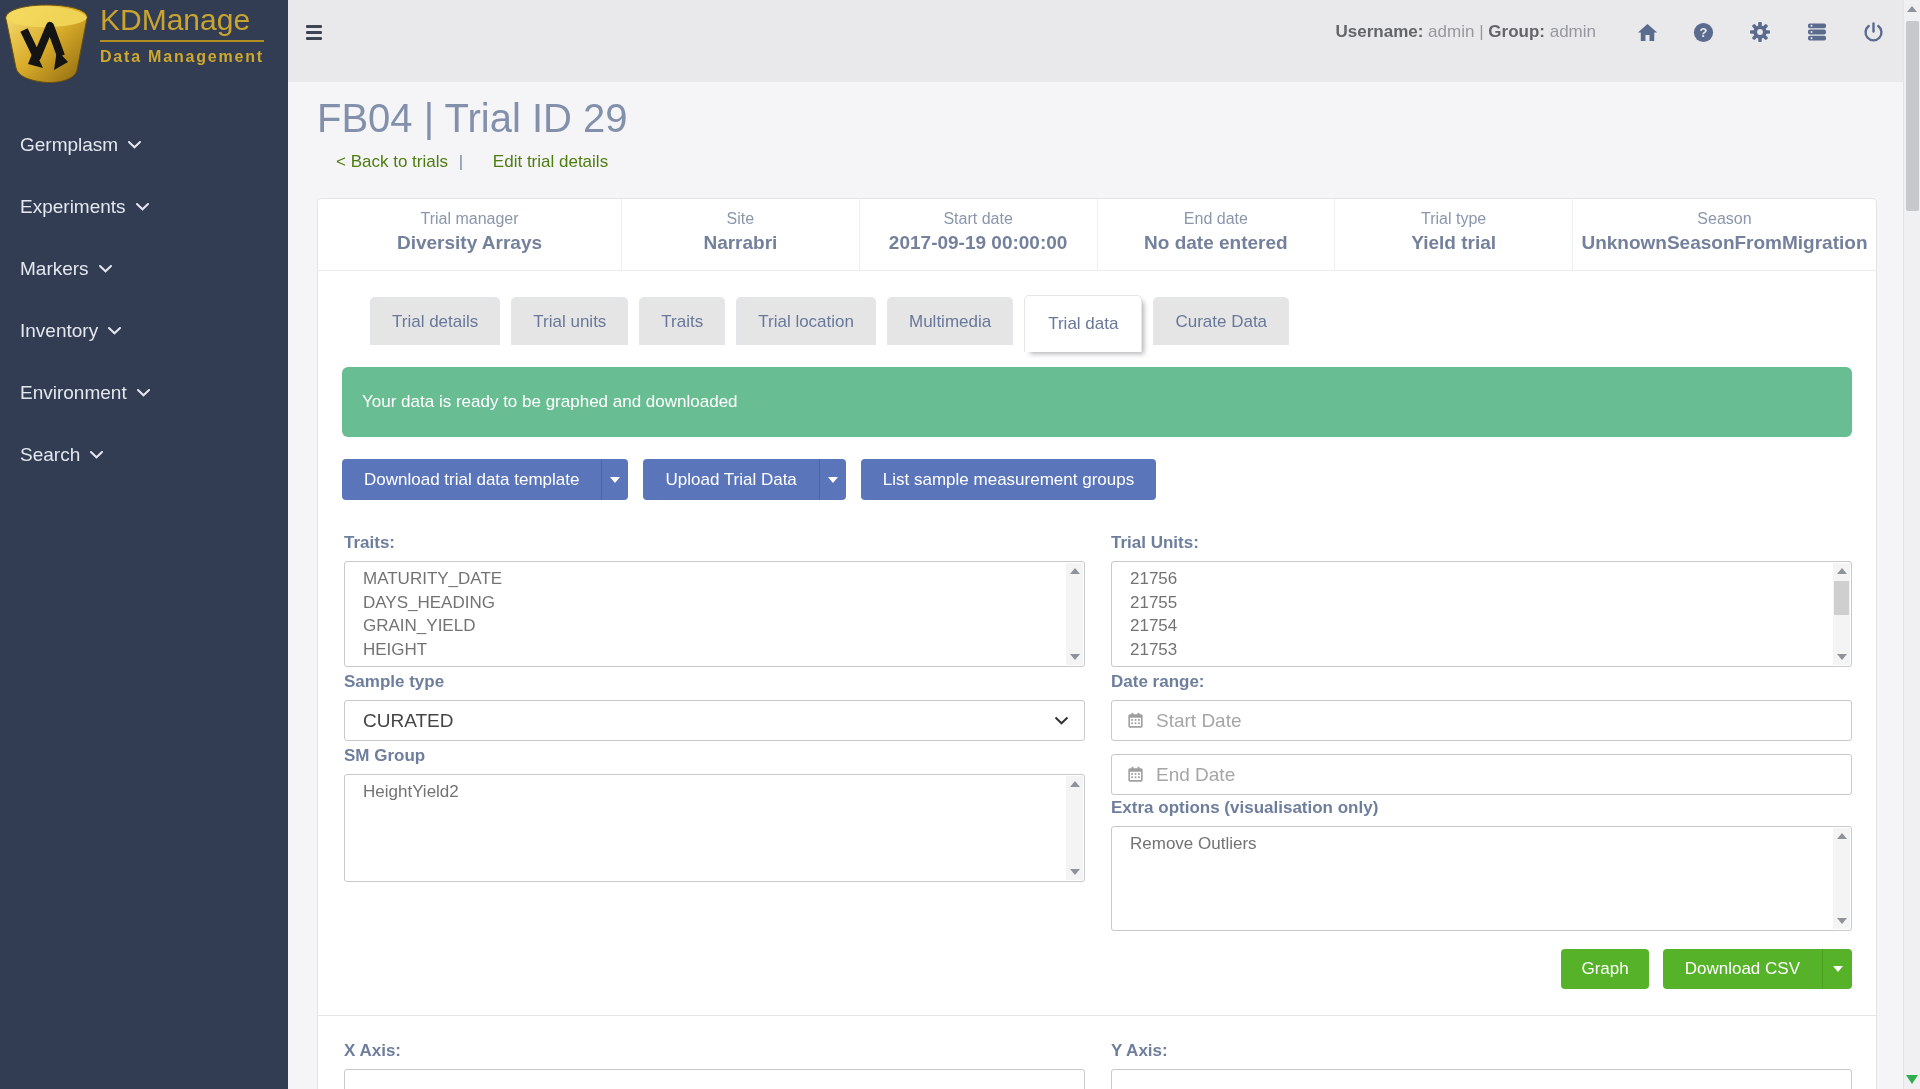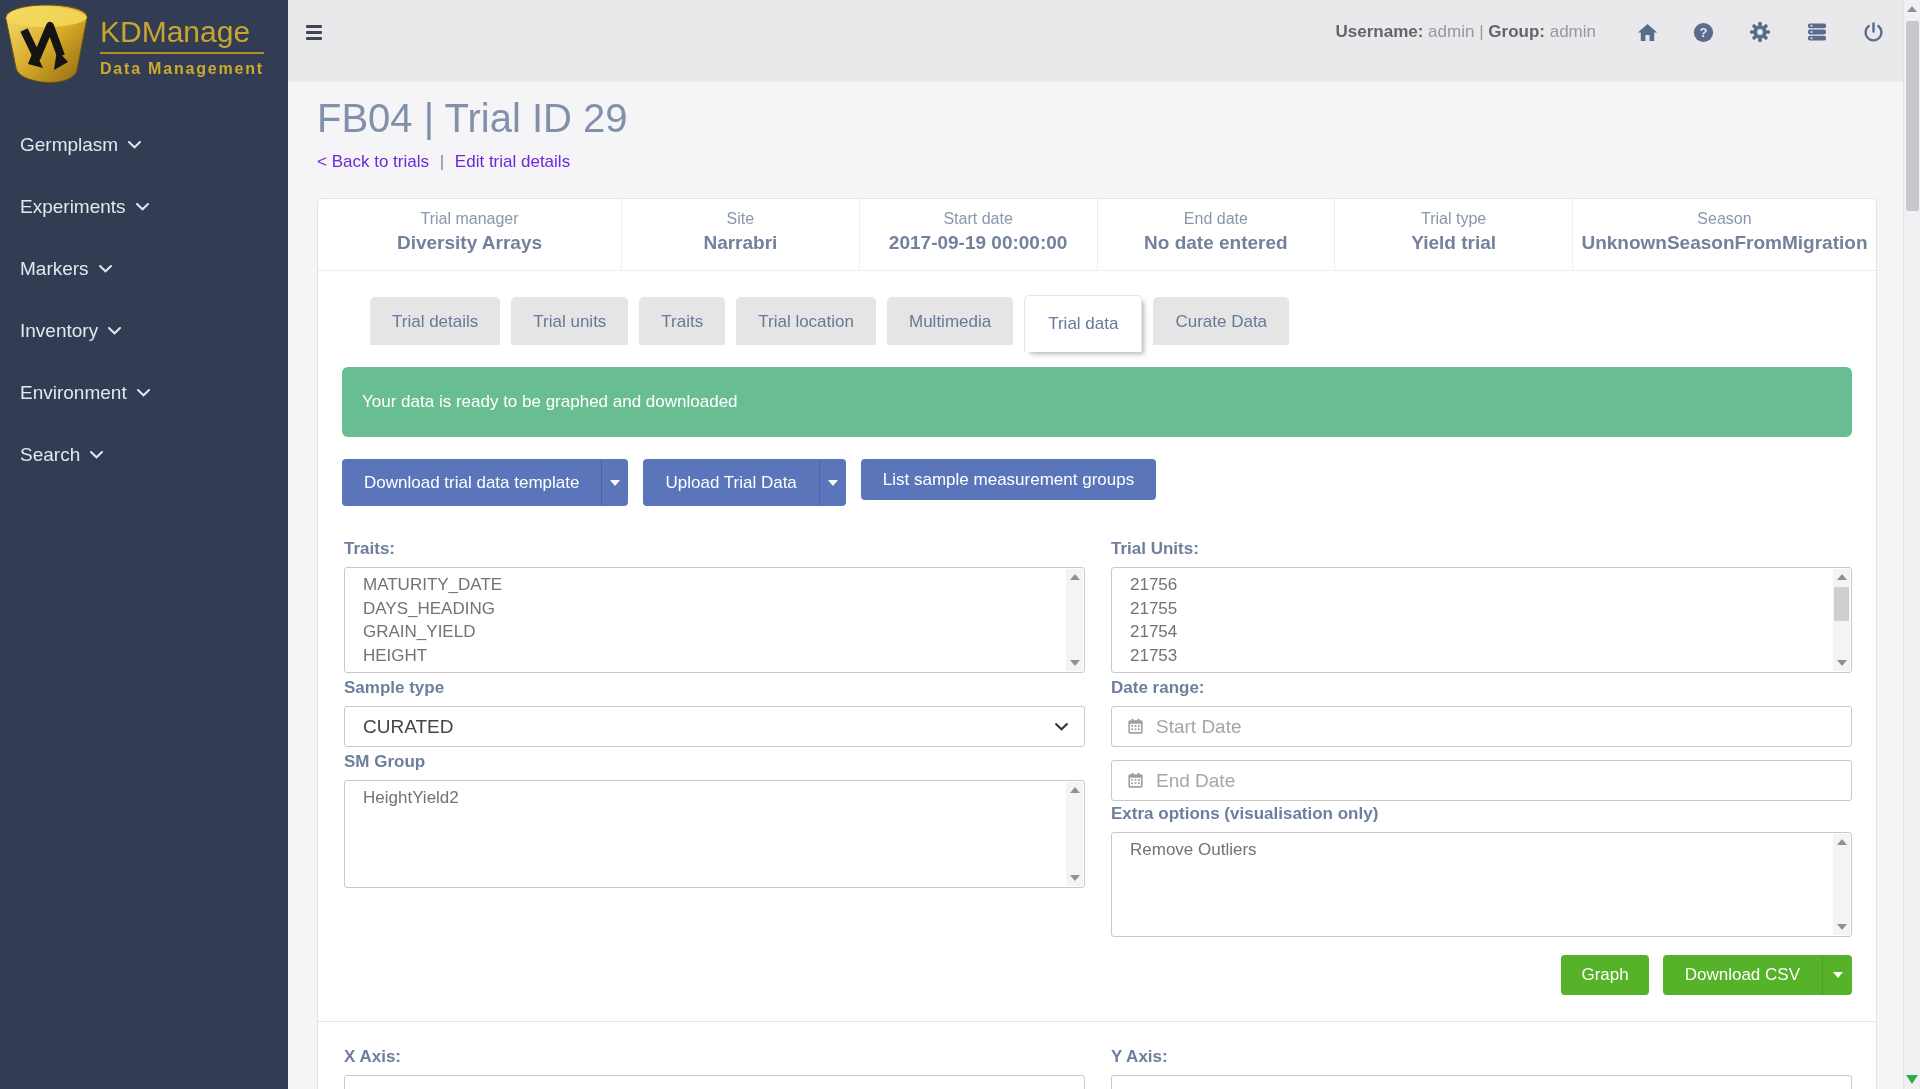--- a/index.html
+++ b/index.html
@@ -8,21 +8,21 @@
     font-family:"Liberation Sans", sans-serif;
     background:#f5f5f7;
     position:relative;
   }
   
   .sidebar {
     position:absolute; left:0; top:0; width:288px; height:1089px;
     background:#323d54; z-index:5;
   }
   .brand { display:flex; align-items:flex-start; gap:8px; padding:4px 6px 8px 2px; cursor:pointer; }
-  .brand-text { margin-top:12px; }
+  .brand-text { }
   .brand-name { font-size:30px; color:#c9a42f; line-height:32px; padding-bottom:4px; border-bottom:2px solid #b08e20; }
   .brand-tagline { font-size:16px; font-weight:bold; color:#cfa92e; letter-spacing:1.8px; margin-top:6px; }
   .side-nav { padding-top:22px; }
   .nav-item { height:62px; display:flex; align-items:center; padding-left:20px; gap:10px;
     color:#e3e7ee; font-size:19px; cursor:pointer; }
   .chev { flex:0 0 auto; }
 
   
   .topbar { position:absolute; left:288px; top:0; right:17px; height:82px; background:#e9e9eb; z-index:4; }
   .hamburger { position:absolute; left:18px; top:25px; width:16px; cursor:pointer; }
@@ -40,21 +40,21 @@
   .vscroll .tri-down-green { position:absolute; bottom:5px; left:2px;
     width:0; height:0; border-left:6.5px solid transparent; border-right:6.5px solid transparent; border-top:9px solid #2fae4e; }
   .tri-up { width:0; height:0; border-left:5px solid transparent; border-right:5px solid transparent; border-bottom:6px solid #8e939b; }
   .tri-down { width:0; height:0; border-left:5px solid transparent; border-right:5px solid transparent; border-top:6px solid #8e939b; }
 
   
   .content { position:absolute; left:288px; top:82px; right:17px; bottom:0; background:#f5f5f7;
     padding:14px 26px 0 29px; overflow:hidden; }
   .page-title { font-size:40px; font-weight:400; color:#8290ab; line-height:44px; }
   .breadcrumb { margin-top:12px; font-size:17px; color:#7a89a3; }
-  .breadcrumb a { color:#6d28d9; text-decoration:none; cursor:pointer; }
+  .breadcrumb a { color:#4d7c0f; text-decoration:none; cursor:pointer;margin-left:19px; }
   .breadcrumb .sep { margin:0 6px; }
 
   .card { margin-top:26px; width:1560px; background:#fff; border:1px solid #e4e4e7; border-radius:4px;
     min-height:1000px; }
 
   
   .summary { display:flex; height:72px; border-bottom:1px solid #ebebee; }
   .sum-col { flex:1; border-right:1px solid #efeff3; text-align:center; padding-top:11px; }
   .sum-col.wide { flex:1.28; }
   .sum-col:last-child { border-right:none; }
@@ -68,21 +68,21 @@
     cursor:pointer; white-space:nowrap; }
   .tab.active { background:#fff; border-color:#e6e6ea; height:57px; margin-bottom:-7px; padding:0 23px;
     box-shadow:4px 4px 5px -2px rgba(110,110,120,.5); position:relative; z-index:2; }
 
   
   .alert { margin:22px 24px 0; height:70px; background:#69bd93; border-radius:6px;
     display:flex; align-items:center; padding:0 20px; color:#fff; font-size:17px;text-align:right; }
 
   
   .toolbar { margin:22px 24px 0; display:flex; gap:15px; }
-  .split-btn { display:inline-flex; border-radius:4px; overflow:hidden; height:47px; color:#fff; font-size:17px; cursor:pointer; }
+  .split-btn { display:inline-flex; border-radius:4px; overflow:hidden; height:41px; color:#fff; font-size:17px; cursor:pointer; }
   .split-btn.blue, .btn.blue { background:#5b75ba; }
   .btn { display:flex; align-items:center; height:41px; padding:0 22px; border:none; border-radius:4px;
     color:#fff; font-size:17px; cursor:pointer; font-family:"Liberation Sans", sans-serif; }
   .btn-main { display:flex; align-items:center; padding:0 22px; }
   .btn-caret { width:27px; display:flex; align-items:center; justify-content:center; border-left:1px solid #4b65aa; cursor:pointer; }
   .caret { width:0; height:0; border-left:5px solid transparent; border-right:5px solid transparent; border-top:6px solid #fff; }
 
   
   .form-grid { display:flex; gap:26px; margin:33px 24px 0 26px; }
   .fcol { flex:1; min-width:0; }

